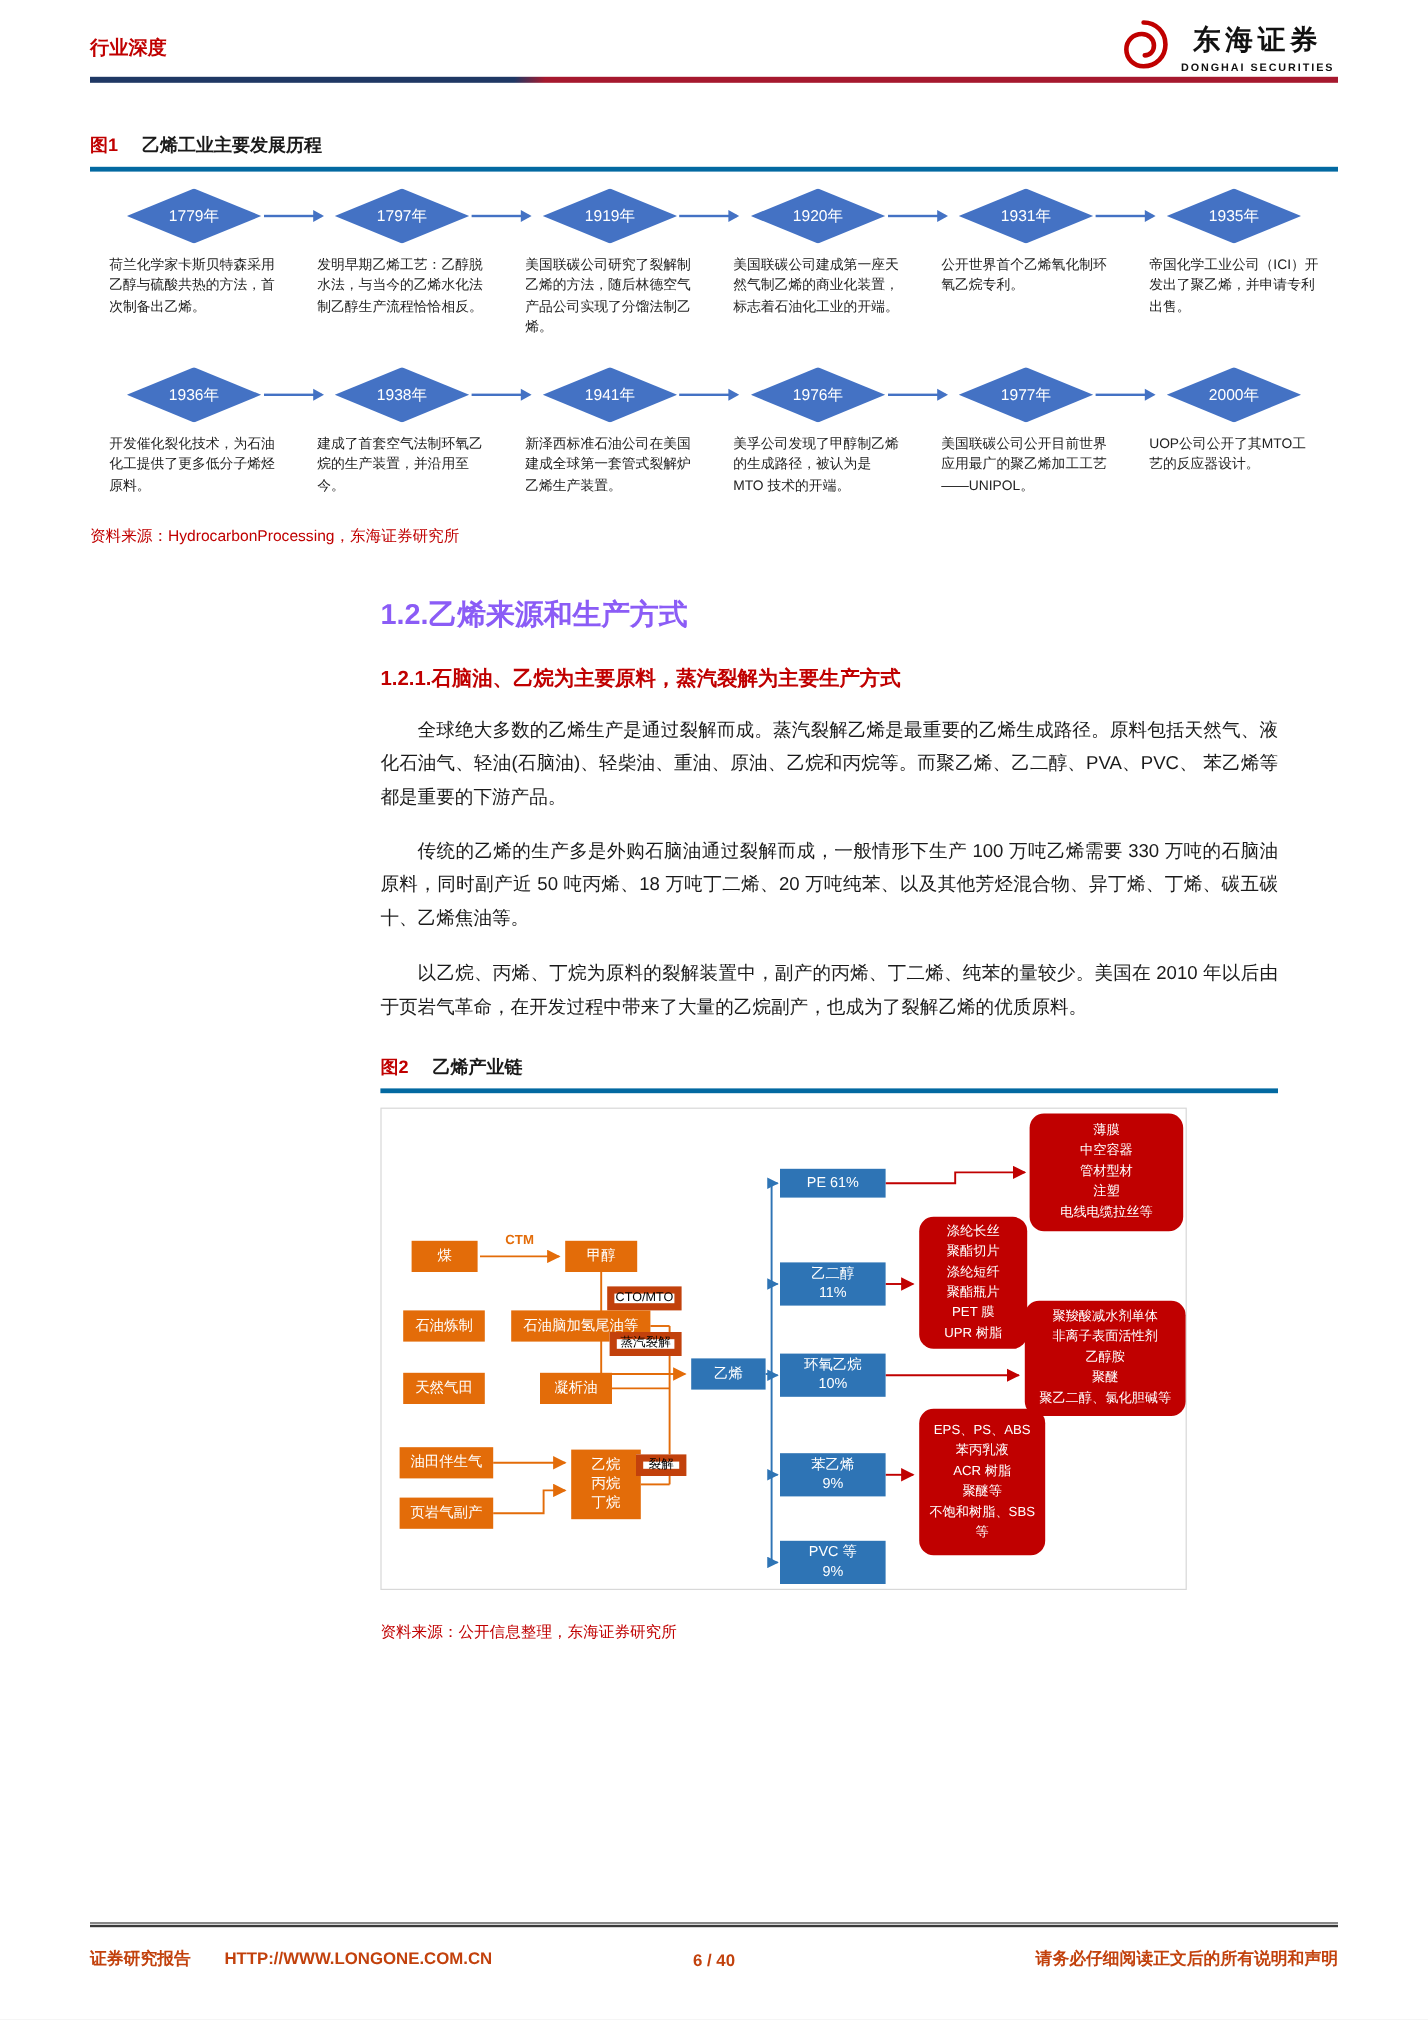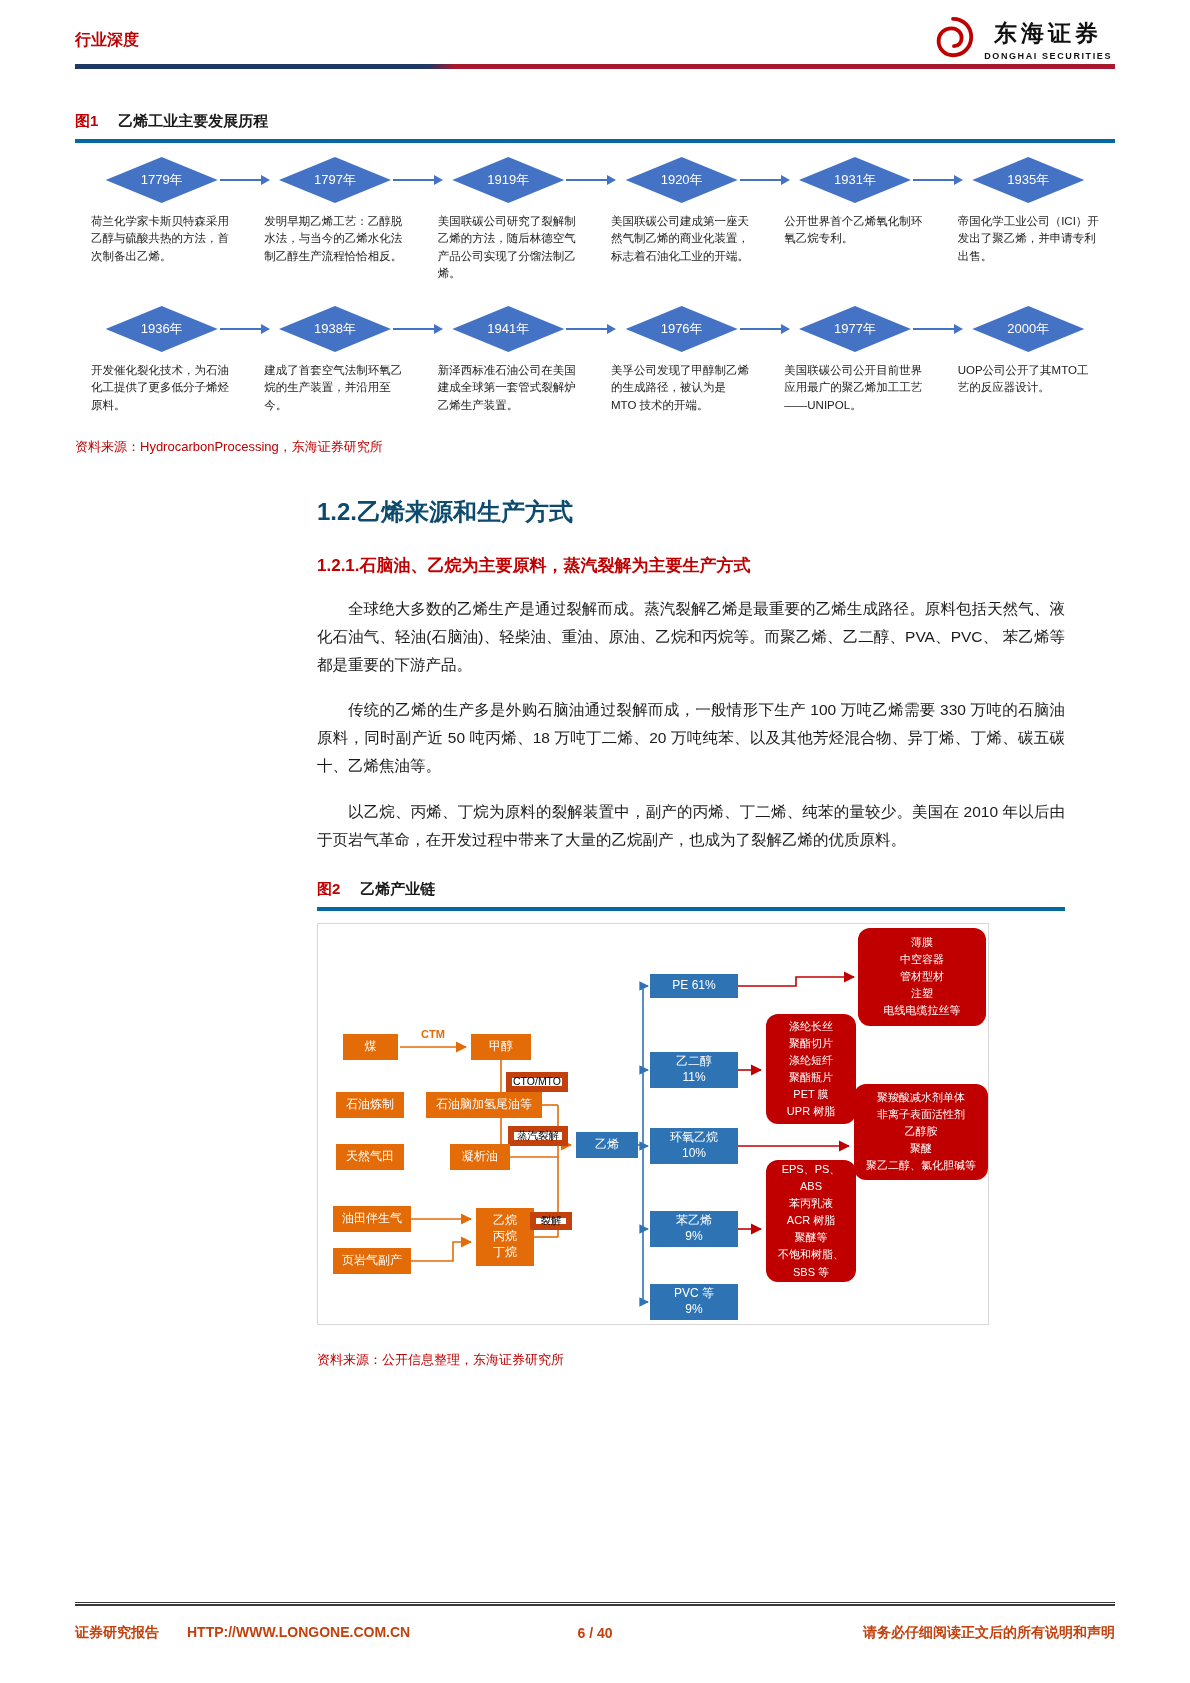--- a/index.html
+++ b/index.html
@@ -29,21 +29,21 @@
   .tl-diamond { width:112px; height:46px; margin:0 auto; background:#4472C4;
     clip-path:polygon(50% 0,100% 50%,50% 100%,0 50%);
     color:#fff; font-size:13px; display:flex; align-items:center; justify-content:center; }
   .tl-arrow { position:absolute; top:22px; left:calc(50% + 58px); width:48px; height:2px; background:#4472C4; }
   .tl-arrow::after { content:""; position:absolute; right:-2px; top:-4px;
     border-left:9px solid #4472C4; border-top:5px solid transparent; border-bottom:5px solid transparent; }
   .tl-text { margin:10px 16px 0; font-size:11.5px; line-height:1.5; color:#222; }
 
   .source { color:#C00000; font-size:13px; margin-top:4px; }
 
-  .h2 { font-size:24px; font-weight:bold; color:#0c4a6e; margin:40px 0 0 242px; }
+  .h2 { font-size:24px; font-weight:bold; color:#8b5cf6; margin:40px 0 0 242px; }
   .h3 { font-size:17px; font-weight:bold; color:#C00000; margin:26px 0 0 242px; }
   .para { margin:18px 50px 0 242px; font-size:15.5px; line-height:1.8; text-indent:2em; text-align:justify; color:#1a1a1a; }
   .fig2cap { margin:26px 50px 0 242px; }
   .src2 { margin-left:242px; margin-top:26px; }
 
   
   .flowchart { position:relative; margin:12px 0 0 242px; width:672px; height:402px; border:1px solid #d8d8d8; background:#fff; }
   .fc-lines { position:absolute; left:0; top:0; }
   .fc-node { position:absolute; display:flex; align-items:center; justify-content:center;
     text-align:center; line-height:1.3; white-space:pre-line; }
@@ -201,21 +201,21 @@
         <path d="M420,222 L531,222" stroke="#C00000" stroke-width="1.6" fill="none" marker-end="url(#aR)"></path>
         <path d="M420,305 L443,305" stroke="#C00000" stroke-width="1.6" fill="none" marker-end="url(#aR)"></path>
       </svg>
 
       <div class="fc-node fc-orange" style="left:25px;top:110px;width:55px;height:26px;">煤</div>
       <div class="fc-node fc-ctm" style="left:88px;top:102px;width:54px;height:16px;">CTM</div>
       <div class="fc-node fc-orange" style="left:153px;top:110px;width:60px;height:26px;">甲醇</div>
       <div class="fc-node fc-label" style="left:188px;top:138px;width:62px;height:20px;">CTO/MTO</div>
       <div class="fc-node fc-orange" style="left:18px;top:168px;width:68px;height:26px;">石油炼制</div>
       <div class="fc-node fc-orange" style="left:108px;top:168px;width:116px;height:26px;">石油脑加氢尾油等</div>
-      <div class="fc-node fc-label" style="left:190px;top:192px;width:60px;height:20px;">蒸汽裂解</div>
+      <div class="fc-node fc-label" style="left:190px;top:176px;width:60px;height:20px;">蒸汽裂解</div>
       <div class="fc-node fc-orange" style="left:18px;top:220px;width:68px;height:26px;">天然气田</div>
       <div class="fc-node fc-orange" style="left:132px;top:220px;width:60px;height:26px;">凝析油</div>
       <div class="fc-node fc-orange" style="left:15px;top:282px;width:78px;height:26px;">油田伴生气</div>
       <div class="fc-node fc-orange" style="left:158px;top:284px;width:58px;height:58px;">乙烷
 丙烷
 丁烷</div>
       <div class="fc-node fc-label" style="left:212px;top:278px;width:42px;height:18px;">裂解</div>
       <div class="fc-node fc-orange" style="left:15px;top:324px;width:78px;height:26px;">页岩气副产</div>
 
       <div class="fc-node fc-blue" style="left:258px;top:208px;width:62px;height:26px;">乙烯</div>
@@ -239,21 +239,21 @@
 聚酯切片
 涤纶短纤
 聚酯瓶片
 PET 膜
 UPR 树脂</div>
       <div class="fc-node fc-red" style="left:536px;top:160px;width:134px;height:96px;">聚羧酸减水剂单体
 非离子表面活性剂
 乙醇胺
 聚醚
 聚乙二醇、氯化胆碱等</div>
-      <div class="fc-node fc-red" style="left:448px;top:236px;width:90px;height:122px;">EPS、PS、ABS
+      <div class="fc-node fc-red" style="left:448px;top:250px;width:105px;height:122px;">EPS、PS、ABS
 苯丙乳液
 ACR 树脂
 聚醚等
 不饱和树脂、SBS 等</div>
     </div>
 
     <div class="source src2">资料来源：公开信息整理，东海证券研究所</div>
   </div>
 
   <div class="ftr-rule"></div>

